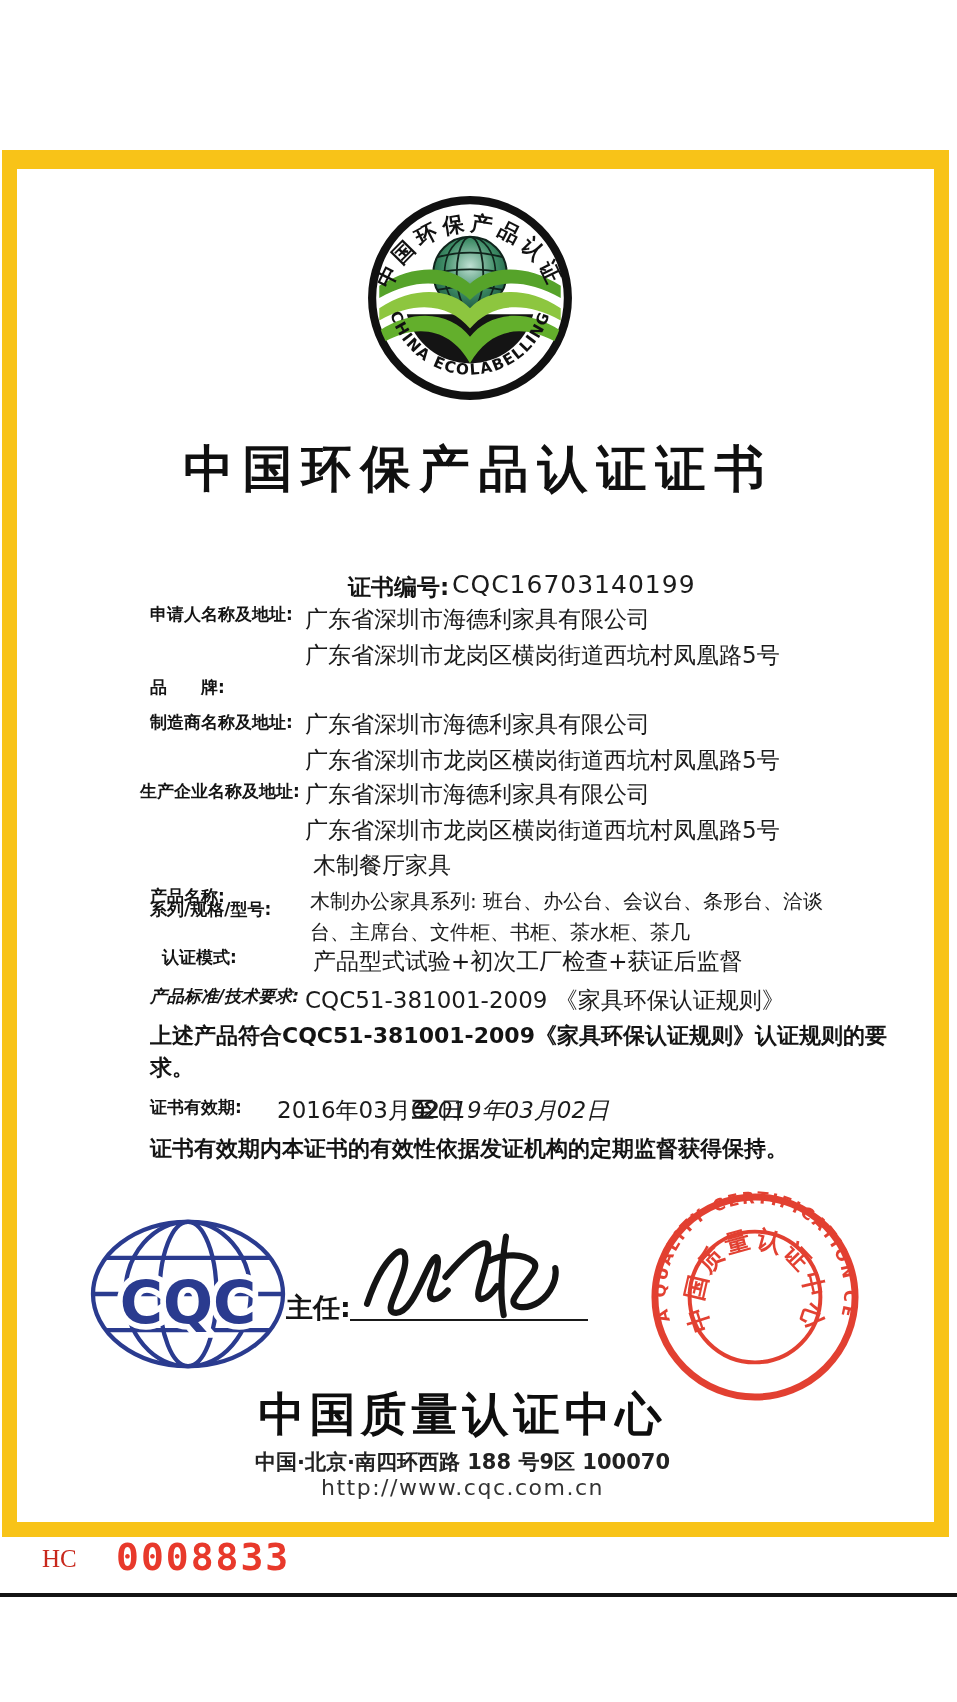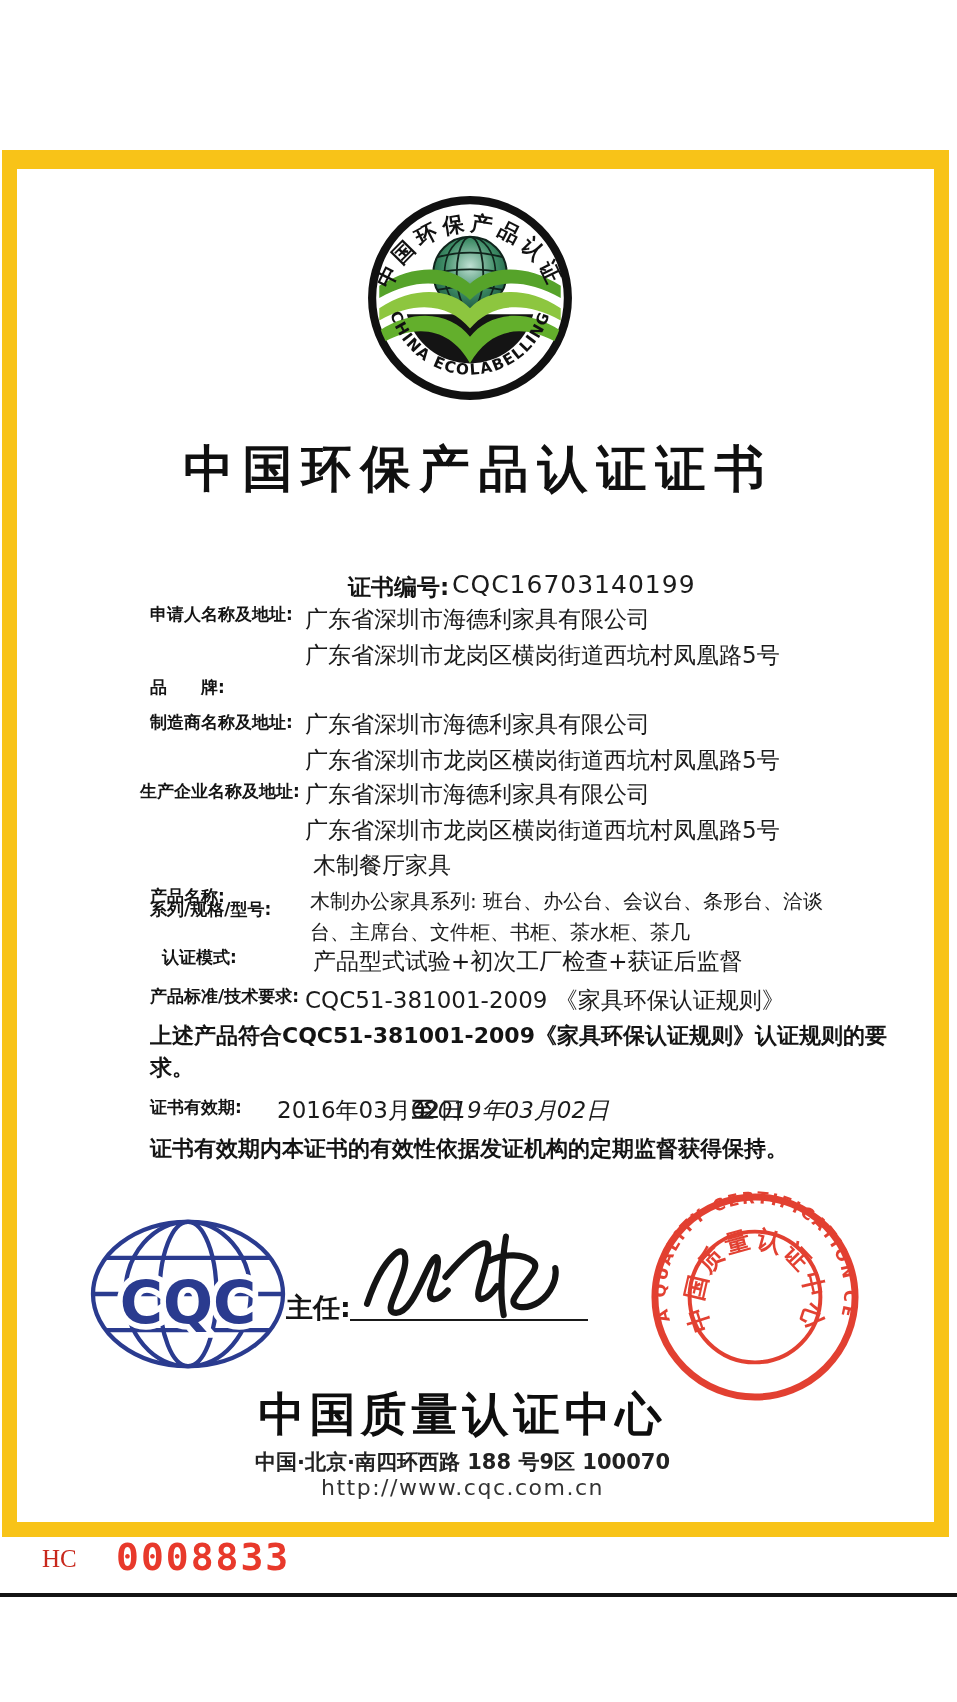--- a/index.html
+++ b/index.html
@@ -93,21 +93,21 @@
   <div class="abs lbl" style="left:150px;top:850px;margin-top:35px;">产品名称:</div>
   <div class="abs val" style="left:313px;top:850px;">木制餐厅家具</div>
 
   <div class="abs lbl" style="left:150px;top:898px;">系列/规格/型号:</div>
   <div class="abs small-val" style="left:310px;top:917px;">台、主席台、文件柜、书柜、茶水柜、茶几</div>
   <div class="abs small-val" style="left:310px;top:886px;">木制办公家具系列: 班台、办公台、会议台、条形台、洽谈</div>
 
   <div class="abs lbl" style="left:150px;top:946px;margin-left:12px;">认证模式:</div>
   <div class="abs val" style="left:313px;top:946px;">产品型式试验+初次工厂检查+获证后监督</div>
 
-  <div class="abs lbl" style="left:150px;top:985px;">产品标准/技术要求:</div>
+  <div class="abs lbl" style="left:150px;top:985px;font-style:italic;">产品标准/技术要求:</div>
   <div class="abs val" style="left:305px;top:985px;">CQC51-381001-2009 《家具环保认证规则》</div>
 
   <div class="abs stmt" style="left:150px;top:1021px;">上述产品符合CQC51-381001-2009《家具环保认证规则》认证规则的要</div>
   <div class="abs stmt" style="left:150px;top:1053px;">求。</div>
 
   <div class="abs lbl" style="left:150px;top:1096px;">证书有效期:</div>
   <div class="abs val" style="left:277px;top:1095px;">2016年03月02日</div>
   <div class="abs stmt" style="left:412px;top:1095px;">至</div>
   <div class="abs val" style="left:423px;top:1095px;font-style:italic;">2019年03月02日</div>
 

